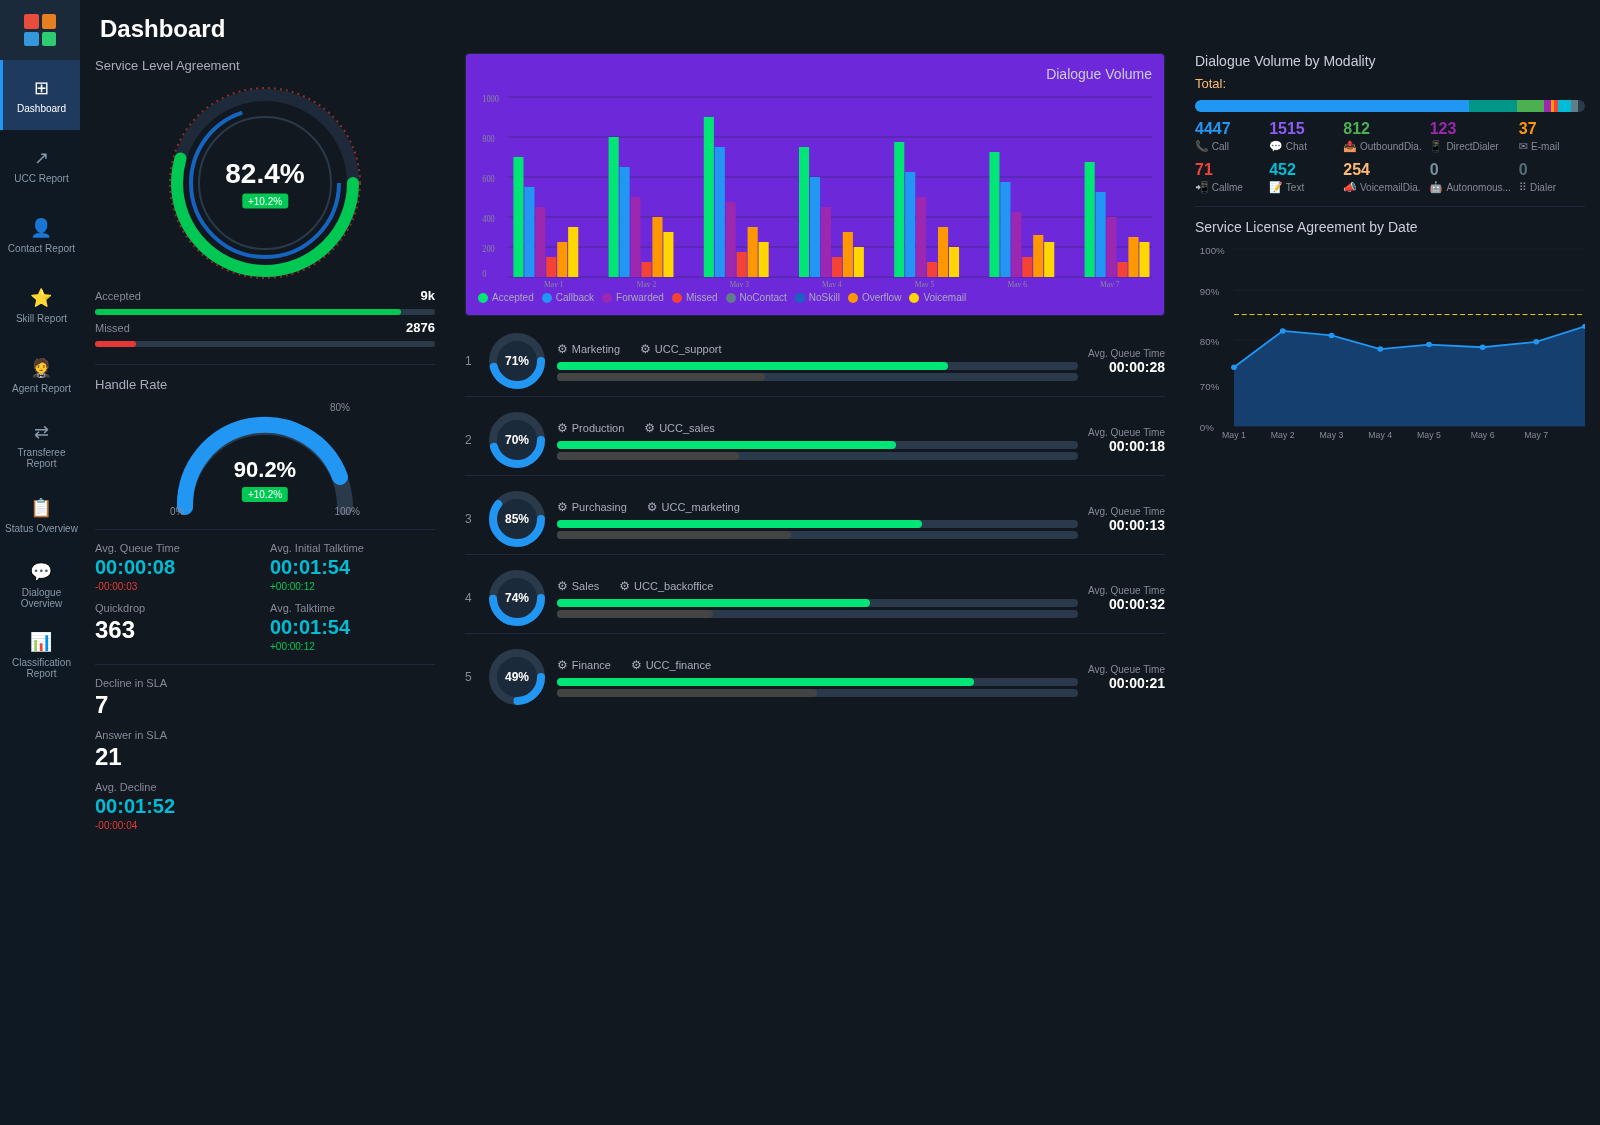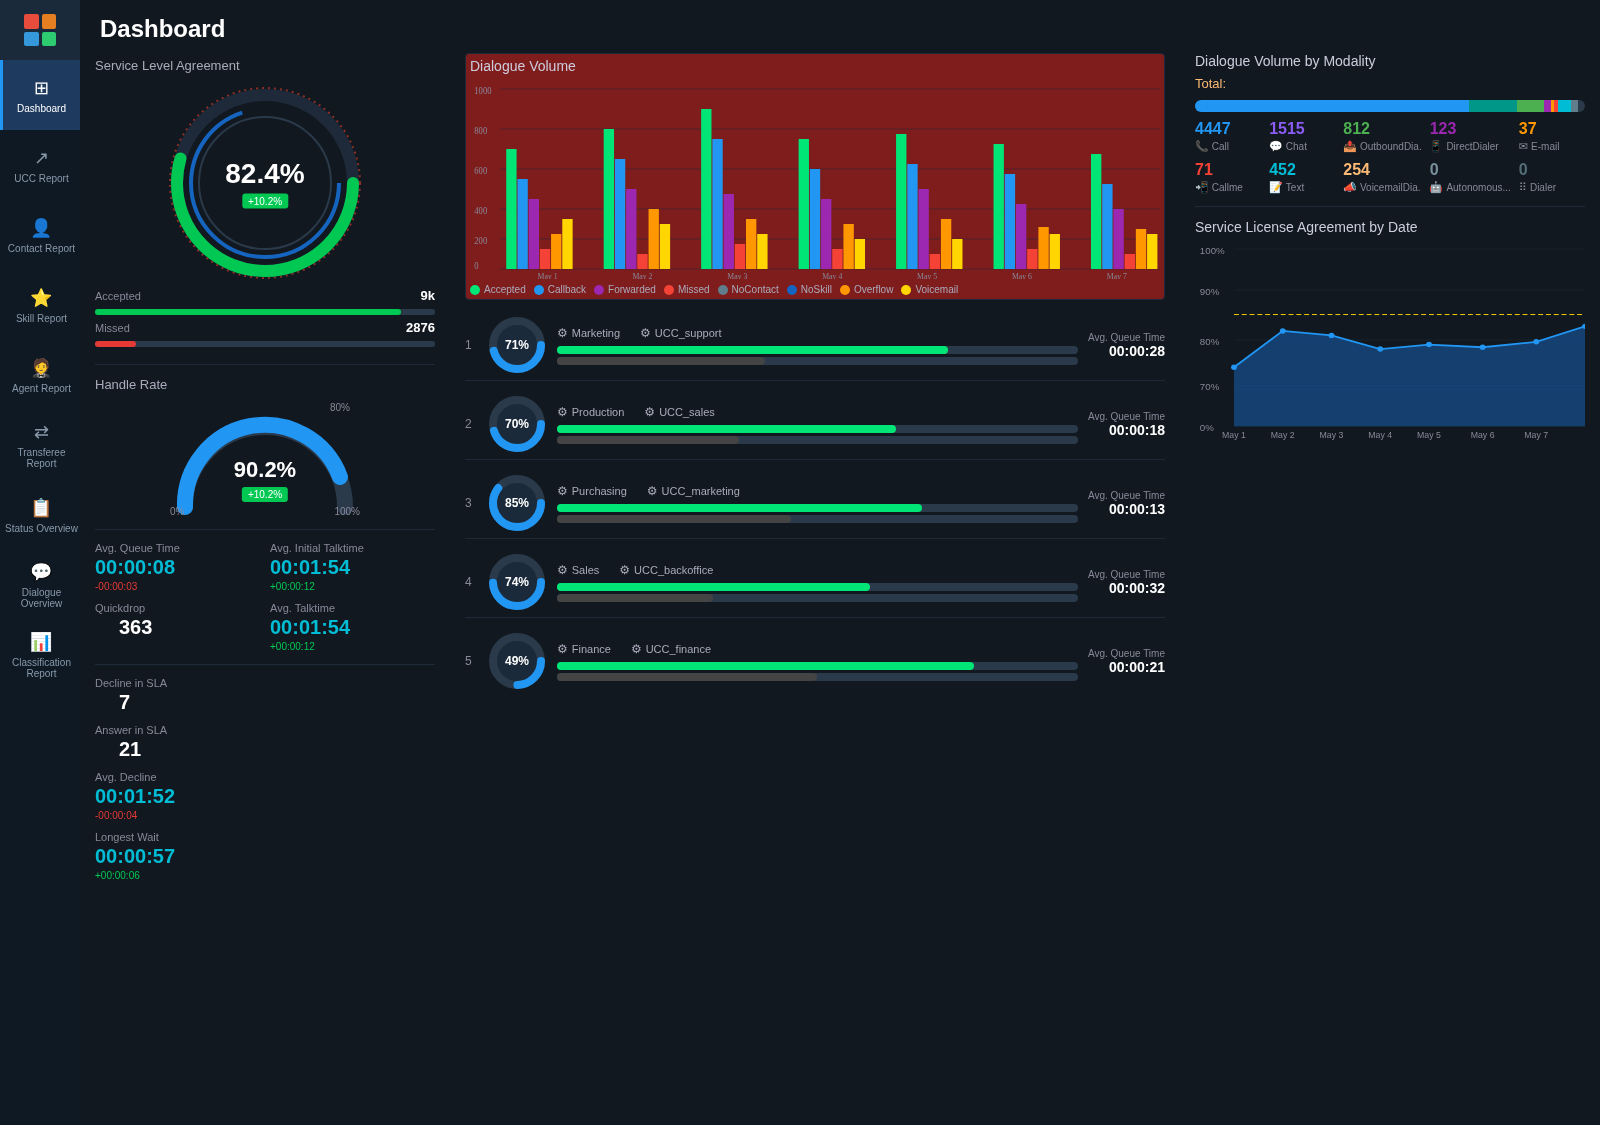--- a/index.html
+++ b/index.html
@@ -188,44 +188,45 @@
       display: grid;
       grid-template-columns: 1fr 1fr;
       gap: 10px;
     }
     .metric-item { display: flex; flex-direction: column; gap: 2px; }
     .metric-label { font-size: 11px; color: #889; }
     .metric-value { font-size: 20px; font-weight: 700; color: #00bcd4; }
     .metric-delta-red { font-size: 10px; color: #e53935; }
     .metric-delta-green { font-size: 10px; color: #00c853; }
 
-    .metric-value-white { font-size: 20px; font-weight: 700; color: #fff; margin-left: 24px; }
+    .metric-value-white { font-size: 24px; font-weight: 700; color: #fff; }
 
     .metrics-grid2 {
       display: grid;
       grid-template-columns: 1fr;
       gap: 10px;
     }
 
     
     .middle-panel {
       flex: 1;
       padding: 5px 15px;
       display: flex;
       flex-direction: column;
       gap: 10px;
       overflow: hidden;
     }
 
     
     .chart-container {
-      background: #7f1d1d;
+      background: #6d28d9;
       border: 1px solid #1e2a3a;
       border-radius: 4px;
-      padding: 4px;
+      padding: 12px;
+      text-align: right;
     }
 
     .chart-title { font-size: 14px; color: #ccd; margin-bottom: 5px; }
 
     .bar-chart-area {
       position: relative;
       height: 200px;
       font-family: Liberation Serif, serif;
     }
 
@@ -493,25 +494,20 @@
           <span class="metric-value-white">7</span>
         </div>
         <div class="metric-item">
           <span class="metric-label">Answer in SLA</span>
           <span class="metric-value-white">21</span>
         </div>
         <div class="metric-item">
           <span class="metric-label">Avg. Decline</span>
           <span class="metric-value">00:01:52</span>
           <span class="metric-delta-red">-00:00:04</span>
-        </div>
-        <div class="metric-item">
-          <span class="metric-label">Longest Wait</span>
-          <span class="metric-value">00:00:57</span>
-          <span class="metric-delta-green">+00:00:06</span>
         </div>
       </div>
 
     </div>
 
     <div class="middle-panel">
 
       <div class="chart-container">
         <div class="chart-title">Dialogue Volume</div>
         <div class="bar-chart-area">

